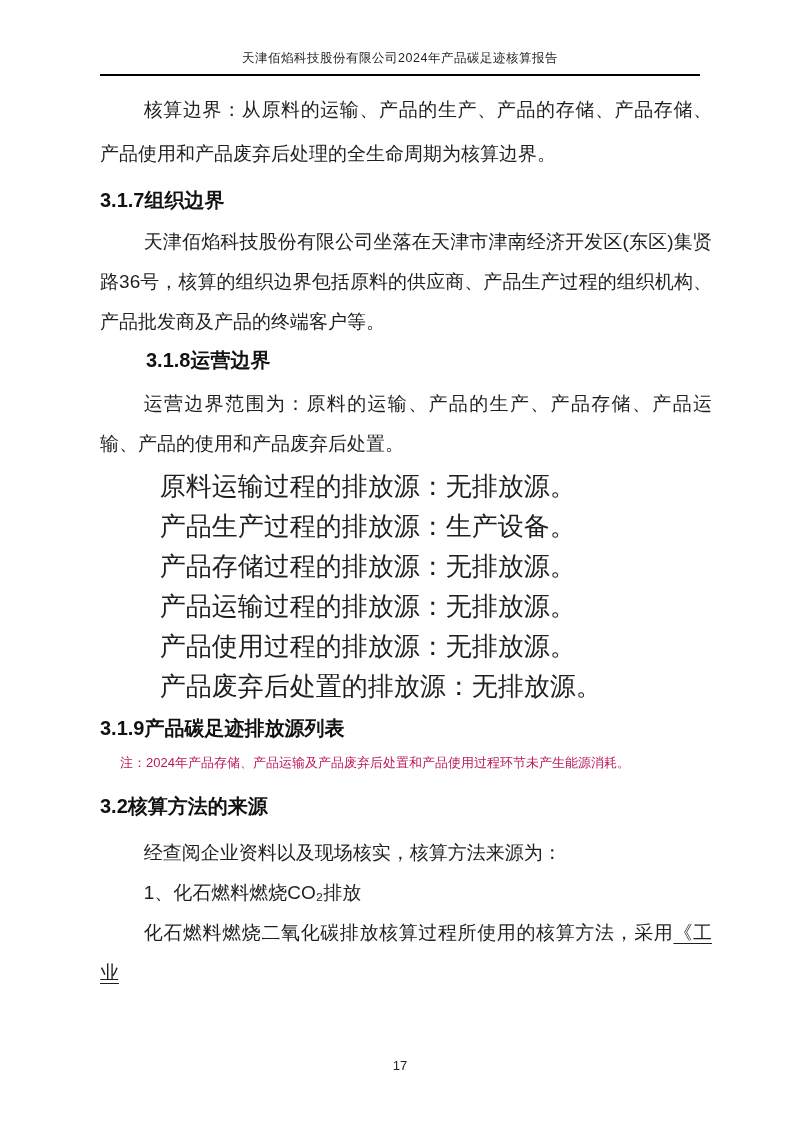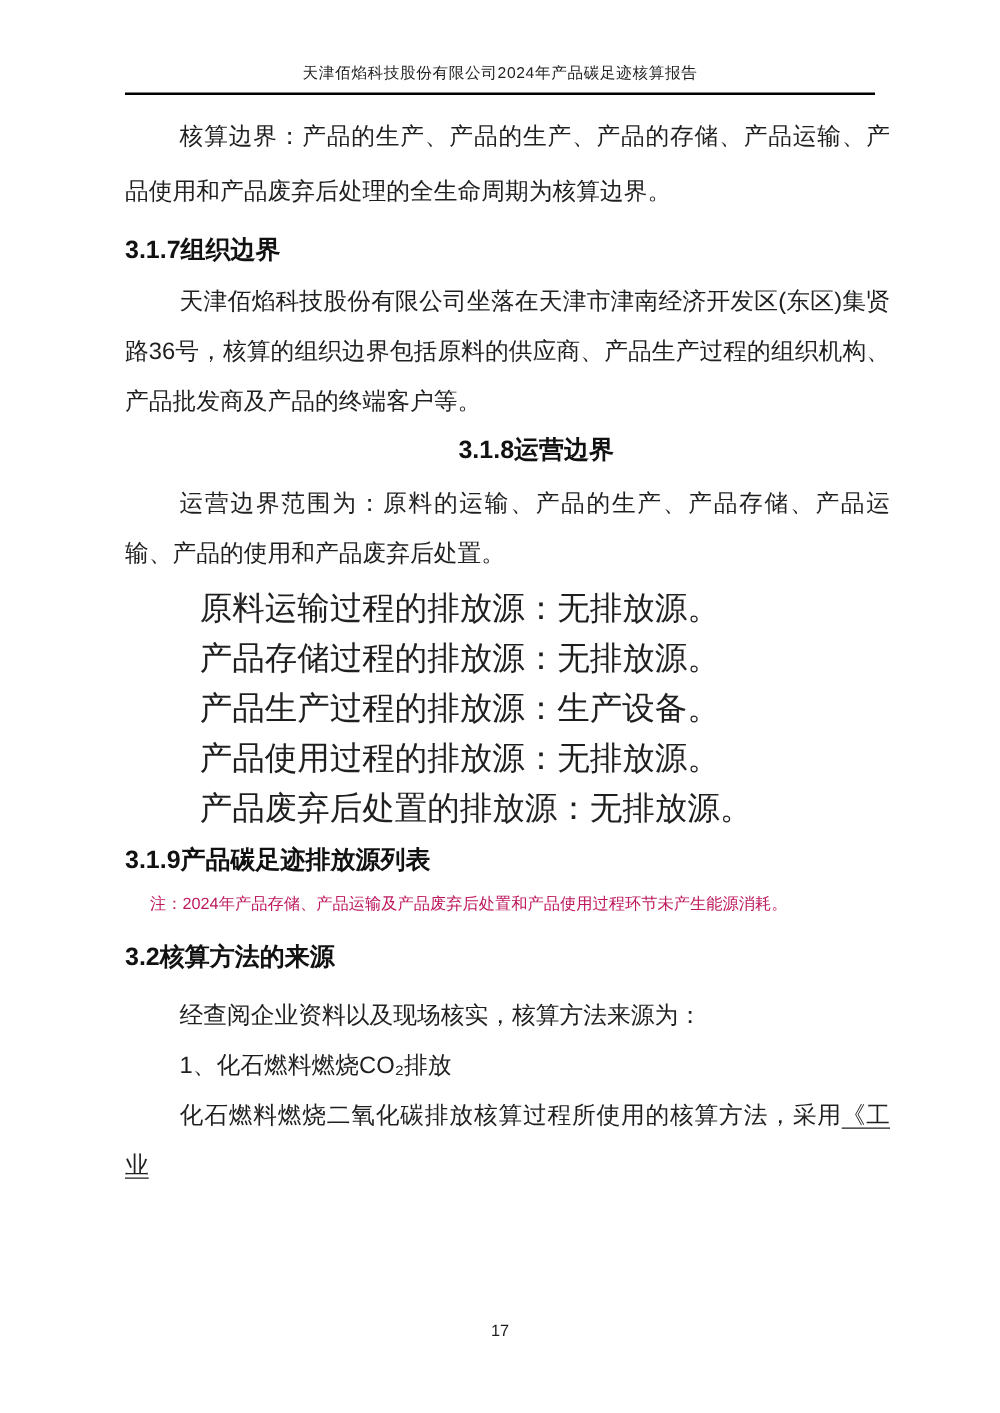--- a/index.html
+++ b/index.html
@@ -39,21 +39,21 @@
   }
   .para.first { line-height: 44px; margin-top: 12px; }
   .indent { text-indent: 2.3em; }
   .heading {
     font-size: 20px;
     font-weight: bold;
     line-height: 28px;
     color: #111111;
   }
   .h-317 { margin-top: 10px; }
-  .h-318 { margin-top: 4px; text-indent: 2.3em; text-align: center; }
+  .h-318 { margin-top: 4px; text-indent: 2.3em; }
   .h-319 { margin-top: 8px; }
   .h-32  { margin-top: 20px; }
   .para-org { margin-top: 8px; }
   .para-op  { margin-top: 10px; }
   .source-list { margin-top: 2px; }
   .source-line {
     font-size: 26px;
     line-height: 40px;
     text-indent: 2.3em;
   }
@@ -110,34 +110,35 @@
 <body>
 
 <div class="page">
 
   <div class="header">
     <div class="header-text">天津佰焰科技股份有限公司2024年产品碳足迹核算报告</div>
   </div>
 
   <div class="body">
 
-    <p class="para first indent">核算边界：产品的生产、产品的生产、产品的存储、产品运输、产品使用和产品废弃后处理的全生命周期为核算边界。</p>
+    <p class="para first indent">核算边界：从原料的运输、产品的生产、产品的存储、产品存储、产品使用和产品废弃后处理的全生命周期为核算边界。</p>
 
     <div class="heading h-317">3.1.7组织边界</div>
 
     <p class="para indent para-org">天津佰焰科技股份有限公司坐落在天津市津南经济开发区(东区)集贤路36号，核算的组织边界包括原料的供应商、产品生产过程的组织机构、产品批发商及产品的终端客户等。</p>
 
     <div class="heading h-318">3.1.8运营边界</div>
 
     <p class="para indent para-op">运营边界范围为：原料的运输、产品的生产、产品存储、产品运输、产品的使用和产品废弃后处置。</p>
 
     <div class="source-list">
       <div class="source-line">原料运输过程的排放源：无排放源。</div>
+      <div class="source-line">产品生产过程的排放源：生产设备。</div>
       <div class="source-line">产品存储过程的排放源：无排放源。</div>
-      <div class="source-line">产品生产过程的排放源：生产设备。</div>
+      <div class="source-line">产品运输过程的排放源：无排放源。</div>
       <div class="source-line">产品使用过程的排放源：无排放源。</div>
       <div class="source-line">产品废弃后处置的排放源：无排放源。</div>
     </div>
 
     <div class="heading h-319">3.1.9产品碳足迹排放源列表</div>
 
 
 
     <div class="note">注：2024年产品存储、产品运输及产品废弃后处置和产品使用过程环节未产生能源消耗。</div>
 

